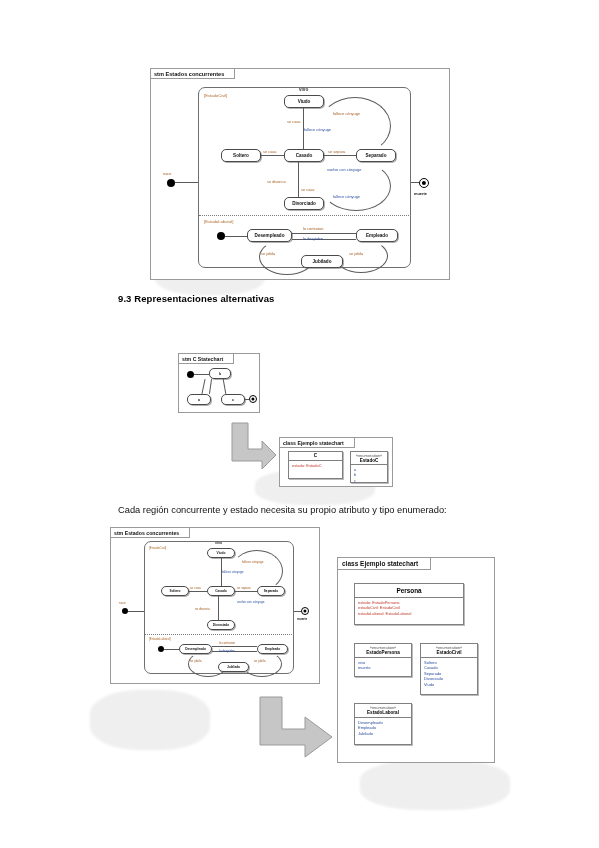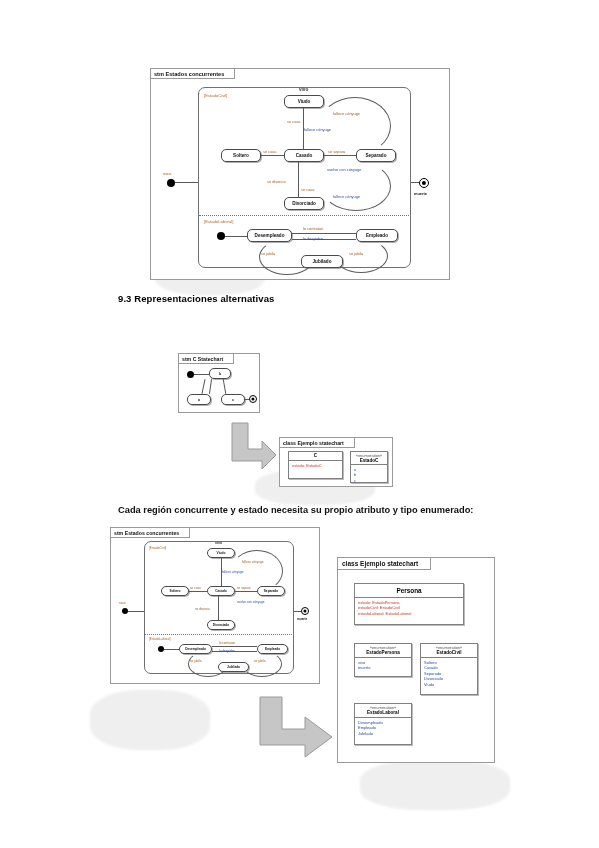--- a/index.html
+++ b/index.html
@@ -244,21 +244,21 @@
       <div class="cls-name sm" style="padding:0 0 1px;">EstadoC</div>
       <div class="cls-sep"></div>
       <div class="cls-attrs blue">
         <div>a</div>
         <div>b</div>
         <div>c</div>
       </div>
     </div>
   </div>
 
-  <div class="para" style="left:118px;top:503px;width:400px;font-weight:bold;">Cada región concurrente y estado necesita su propio atributo y tipo enumerado:</div>
+  <div class="para" style="left:118px;top:503px;width:400px;">Cada región concurrente y estado necesita su propio atributo y tipo enumerado:</div>
 
   <div class="frame" style="left:110px;top:527px;width:210px;height:157px;">
     <div class="frame-tab">stm Estados concurrentes</div>
 
     <div class="composite" style="left:33px;top:13px;width:150px;height:133px;"></div>
     <div class="region-title" style="left:104px;top:13px;font-size:3.6px;">vivo</div>
 
     <div class="initial" style="left:11px;top:80px;width:6px;height:6px;"></div>
     <div class="tlabel" style="left:8px;top:73px;font-size:3.1px;">nace</div>
     <div class="edge h" style="left:17px;top:83px;width:16px;"></div>

